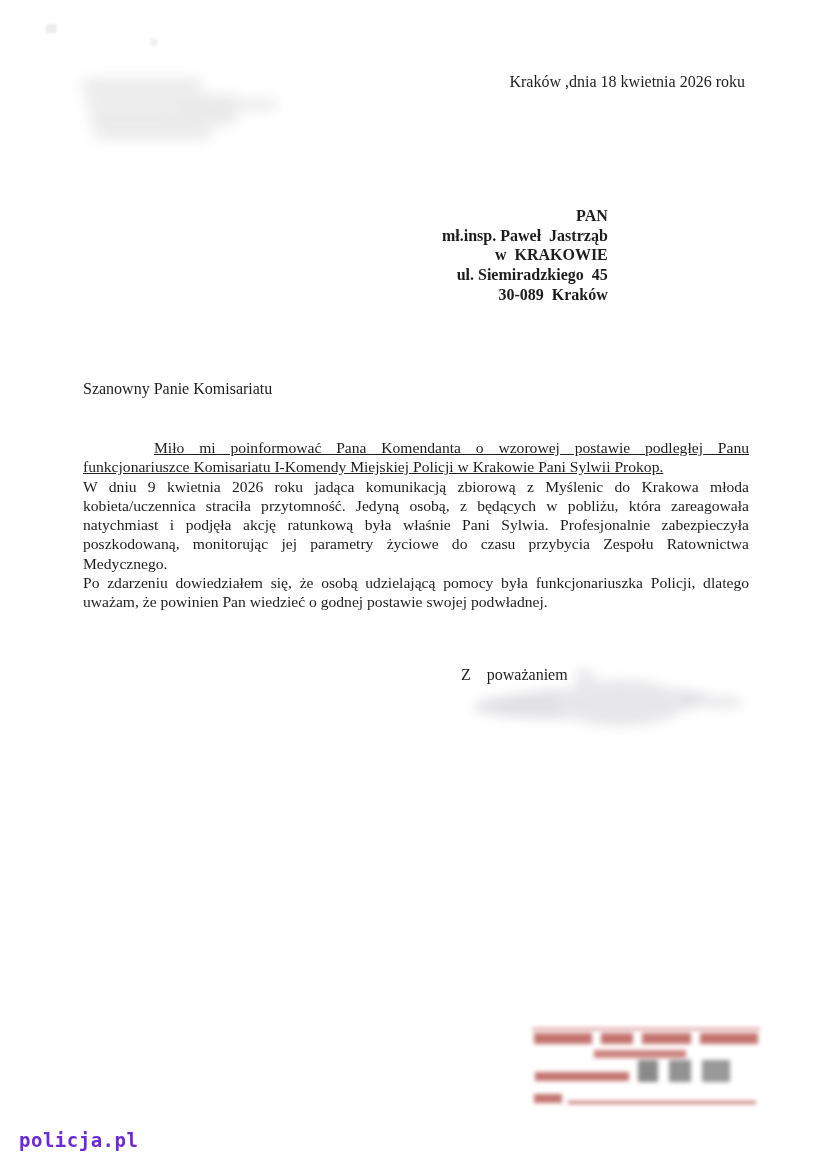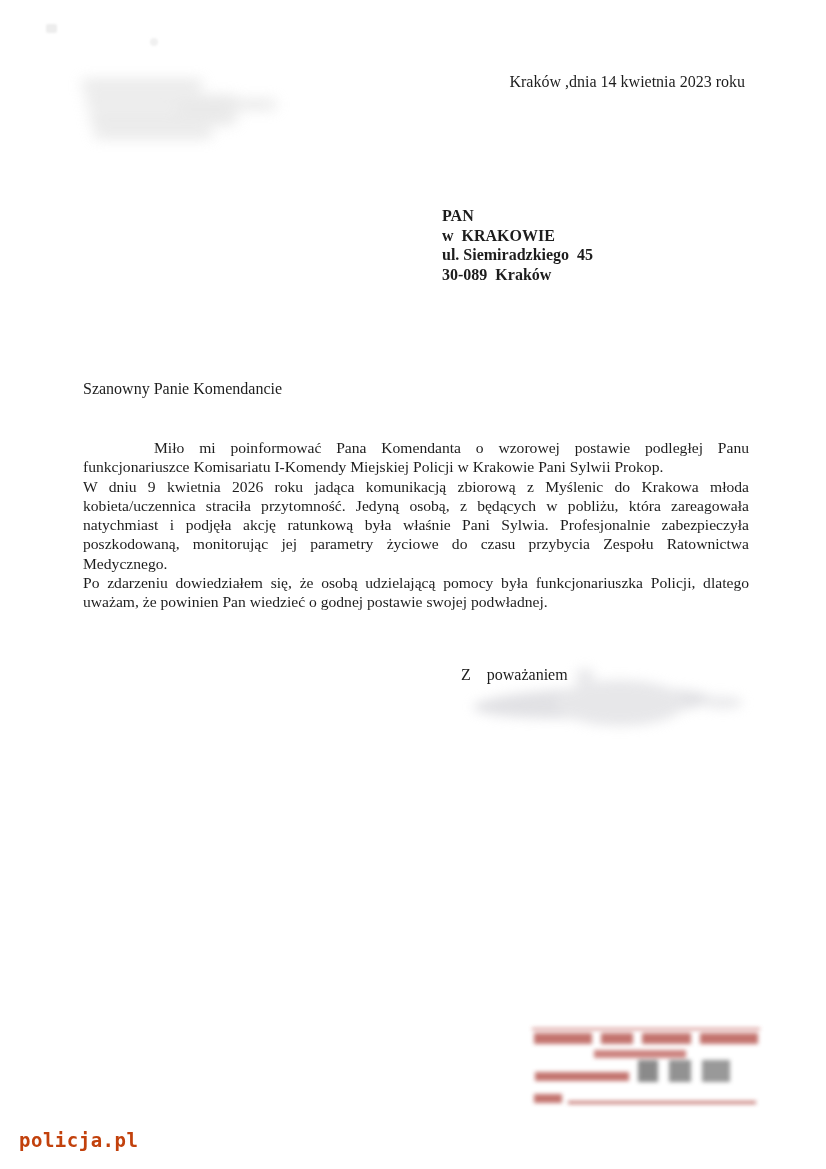--- a/index.html
+++ b/index.html
@@ -47,42 +47,42 @@
 
   
   .recipient {
     position: absolute;
     left: 442px;
     top: 206px;
     font-weight: 700;
     font-size: 16px;
     line-height: 19.7px;
   }
-  .recipient div { white-space: pre-wrap; }
+  .recipient div { white-space: pre-wrap; text-align: right; }
 
   
   .salutation {
     position: absolute;
     left: 83px;
     top: 380px;
     font-size: 16px;
   }
 
   
   .letter-body {
     position: absolute;
     left: 83px;
     top: 438px;
     width: 666px;
     font-size: 15.6px;
     line-height: 19.3px;
     text-align: justify;
   }
   .letter-body p { margin: 0; }
-  .letter-body .indent-first { text-indent: 71px; }
+  .letter-body .indent-first { text-indent: 71px; text-decoration: underline; }
 
   
   .closing {
     position: absolute;
     left: 461px;
     top: 666px;
     font-size: 16px;
     white-space: pre-wrap;
   }
 
@@ -132,49 +132,50 @@
 
   
   .watermark {
     position: absolute;
     left: 19px;
     top: 1129px;
     font-family: "DejaVu Sans Mono", monospace;
     font-weight: 700;
     font-size: 19px;
     letter-spacing: 0.5px;
-    color: #c2410c;
+    color: #6d28d9;
   }
 </style>
 </head>
 <body>
 
 <div class="scan-page">
 
   <div class="artifact artifact-1"></div>
   <div class="artifact artifact-2"></div>
 
   <div class="sender-blur">
     <div class="b-line b1"></div>
     <div class="b-line b2"></div>
     <div class="b-line b3"></div>
     <div class="b-line b4"></div>
     <div class="b-line b5"></div>
   </div>
 
-  <div class="date-line">Kraków ,dnia 14 kwietnia 2023 roku</div>
+  <div class="date-line">Kraków ,dnia 18 kwietnia 2026 roku</div>
 
   <div class="recipient">
     <div>PAN</div>
+    <div>mł.insp. Paweł  Jastrząb</div>
     <div>w  KRAKOWIE</div>
     <div>ul. Siemiradzkiego  45</div>
     <div>30-089  Kraków</div>
   </div>
 
-  <div class="salutation">Szanowny Panie Komendancie</div>
+  <div class="salutation">Szanowny Panie Komisariatu</div>
 
   <div class="letter-body">
     <p class="indent-first">Miło mi poinformować Pana Komendanta o wzorowej postawie podległej Panu funkcjonariuszce Komisariatu I-Komendy Miejskiej Policji w Krakowie Pani Sylwii Prokop.</p>
     <p>W dniu 9 kwietnia 2026 roku jadąca komunikacją zbiorową z Myślenic do Krakowa młoda kobieta/uczennica straciła przytomność. Jedyną osobą, z będących w pobliżu, która zareagowała natychmiast i podjęła akcję ratunkową była właśnie Pani Sylwia. Profesjonalnie zabezpieczyła poszkodowaną, monitorując jej parametry życiowe do czasu przybycia Zespołu Ratownictwa Medycznego.</p>
     <p>Po zdarzeniu dowiedziałem się, że osobą udzielającą pomocy była funkcjonariuszka Policji, dlatego uważam, że powinien Pan wiedzieć o godnej postawie swojej podwładnej.</p>
   </div>
 
   <div class="closing">Z    poważaniem</div>
 
   <div class="signature-blur">

